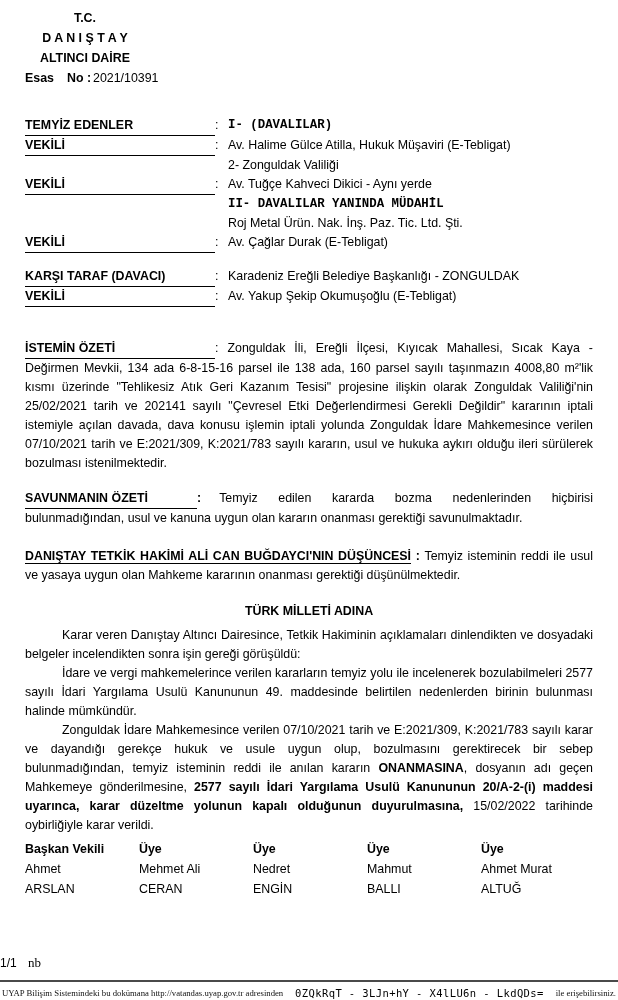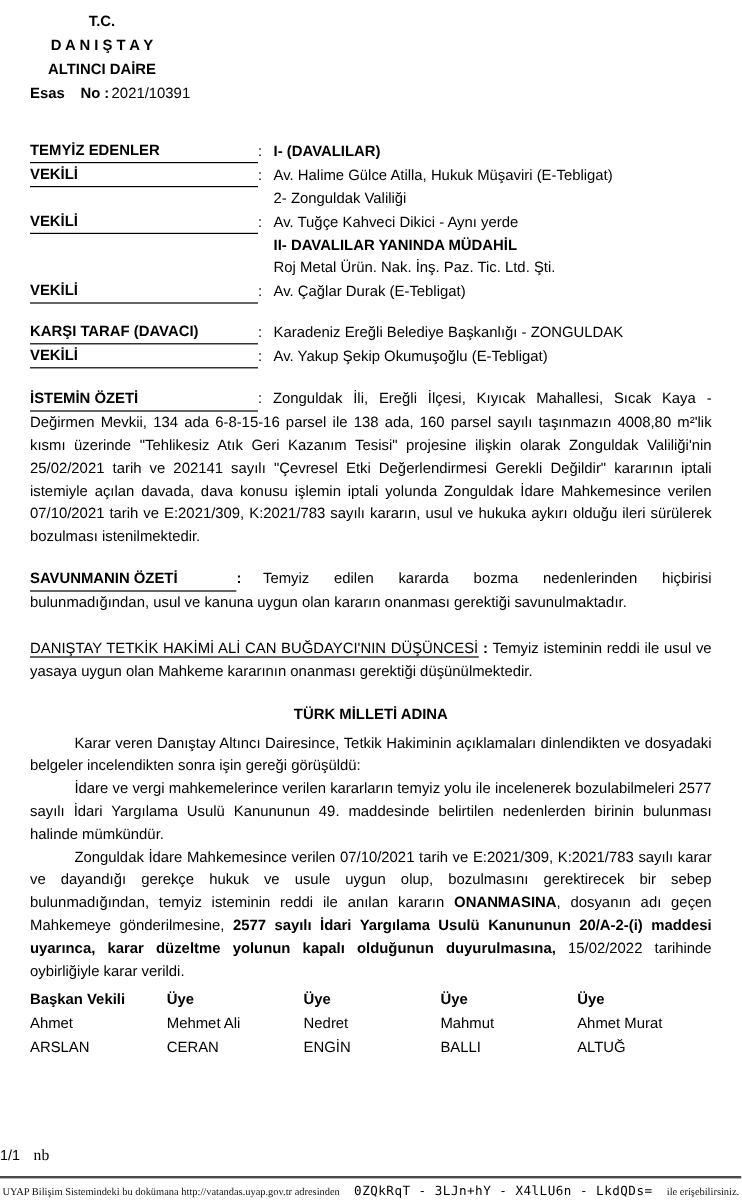--- a/index.html
+++ b/index.html
@@ -13,37 +13,37 @@
 
   
   .court-head { width:120px; text-align:center; font-weight:700; line-height:20px; }
   .h-row { line-height:20px; }
   .h-row .hk { display:inline-block; width:42px; font-weight:700; }
   .h-row .hn { display:inline-block; width:26px; font-weight:700; }
 
   
   .rows { margin-top:28px; }
   .rows2 { margin-top:14px; }
-  .lrow { display:flex; align-items:flex-end; min-height:19px; }
+  .lrow { display:flex; align-items:flex-start; min-height:19px; }
   .cell-label { flex:0 0 190px; font-weight:700; }
   .cell-label.ul { border-bottom:1.4px solid #000; }
   .cell-colon { flex:0 0 9px; }
   .cell-value { flex:1; padding-left:4px; }
-  .cell-value.bold { font-weight:700; }
+  .cell-value.bold { font-weight:700;font-family:Liberation Mono, monospace; }
 
   
   .sec { text-align:justify; }
   .slabel { font-weight:700; border-bottom:1.4px solid #000; display:inline-block; }
   .slabel.w190 { width:190px; }
   .slabel.w172 { width:172px; }
   .sp { display:inline-block; width:18px; }
-  .sec-istemin { margin-top:16px; }
+  .sec-istemin { margin-top:32px; }
   .sec-savunma { margin-top:16px; }
   .sec-tetkik  { margin-top:19px; }
-  .inl-label { font-weight:400; border-bottom:1.4px solid #000; }
+  .inl-label { font-weight:700; border-bottom:1.4px solid #000; }
   .inl-colon { font-weight:700; }
 
   .tma { text-align:center; font-weight:700; margin:17px 0 5px 0; }
   .bp { text-align:justify; text-indent:37px; margin:0; }
   .b { font-weight:700; }
 
   
   .sigs { display:flex; margin-top:4px; line-height:20px; }
   .sig-col { width:114px; }
   .sig-col:last-child { width:auto; flex:1; }

